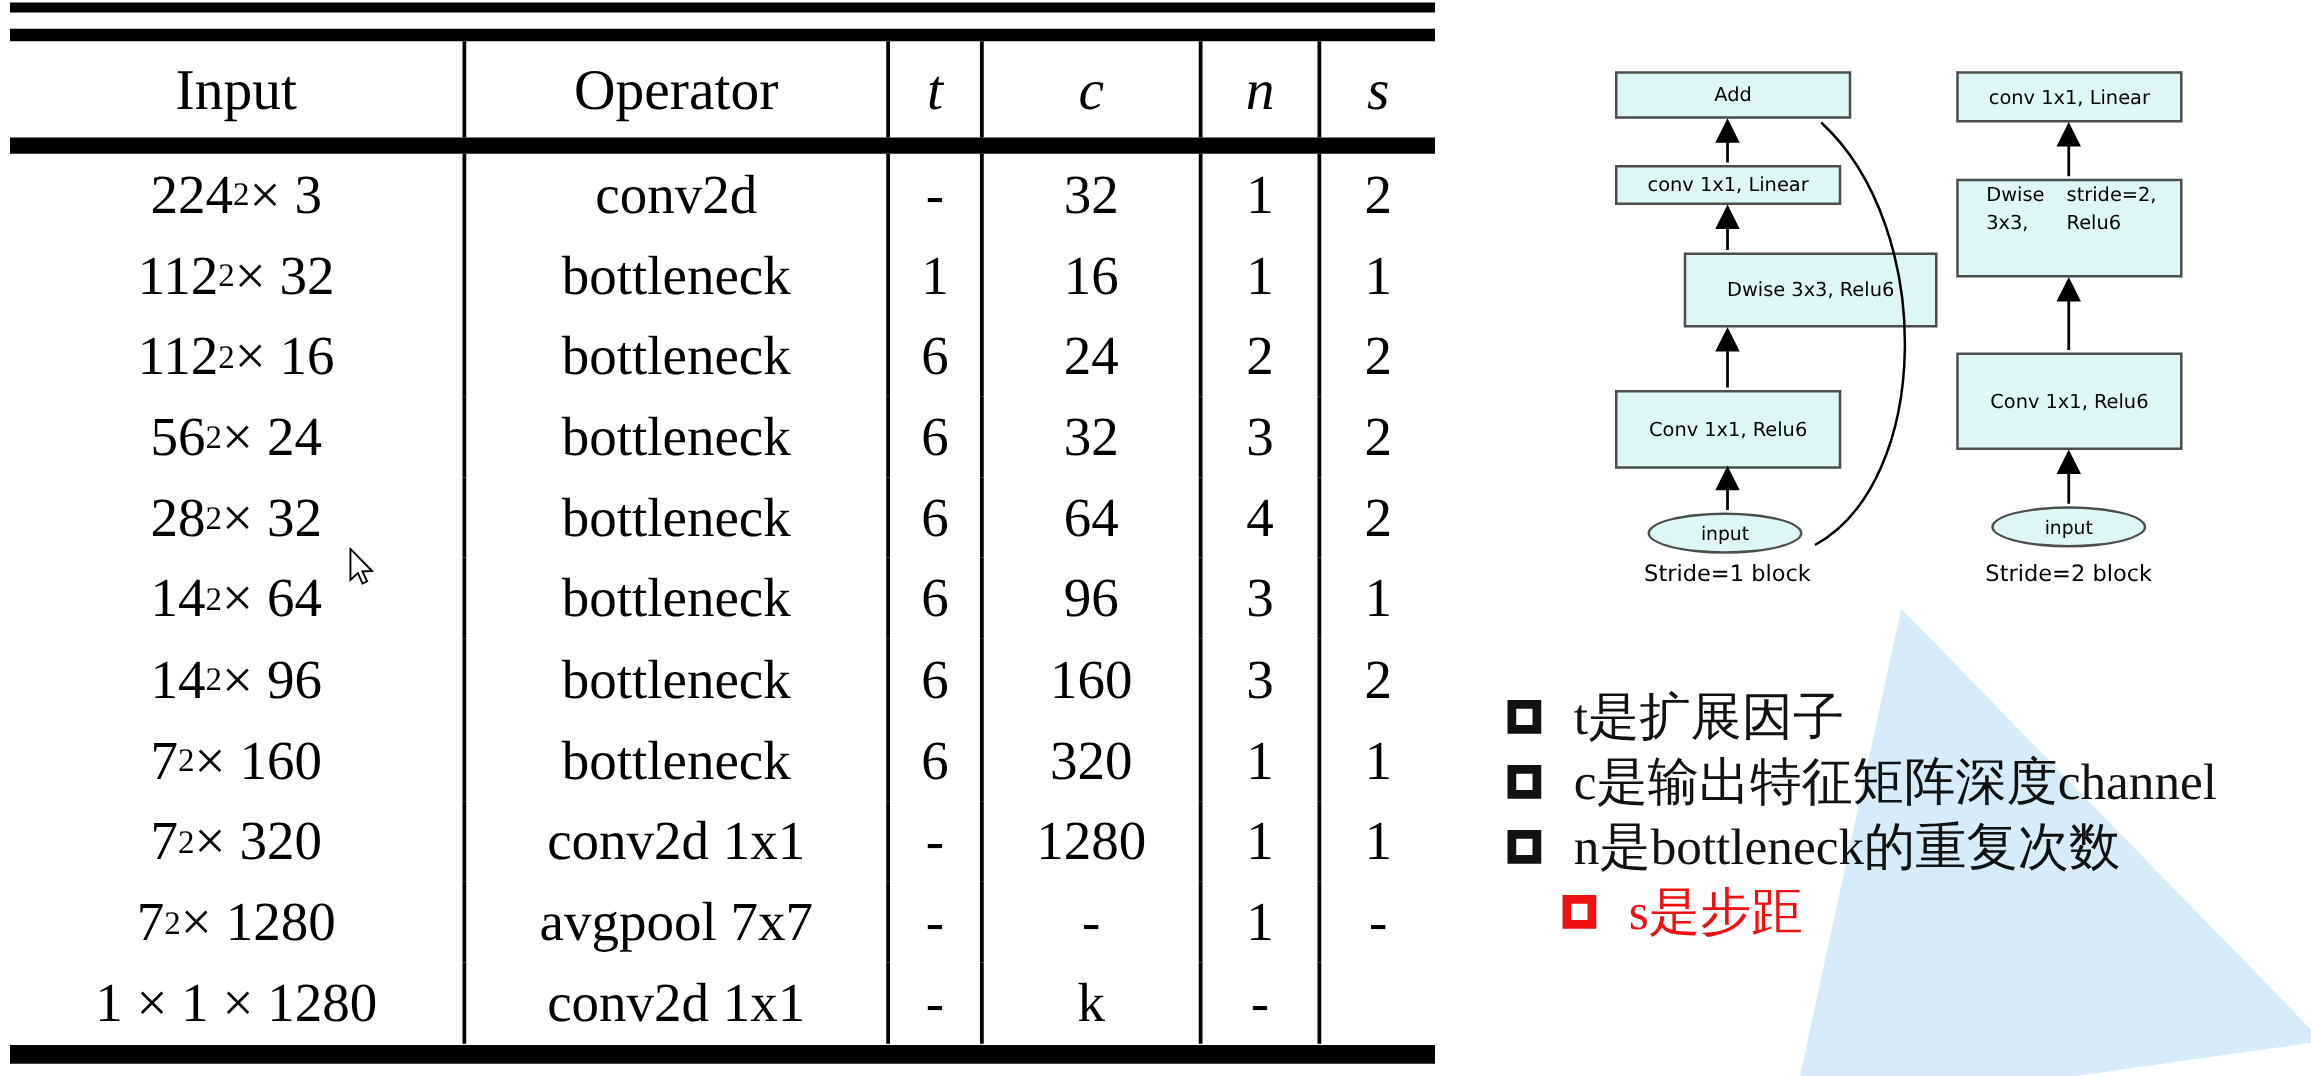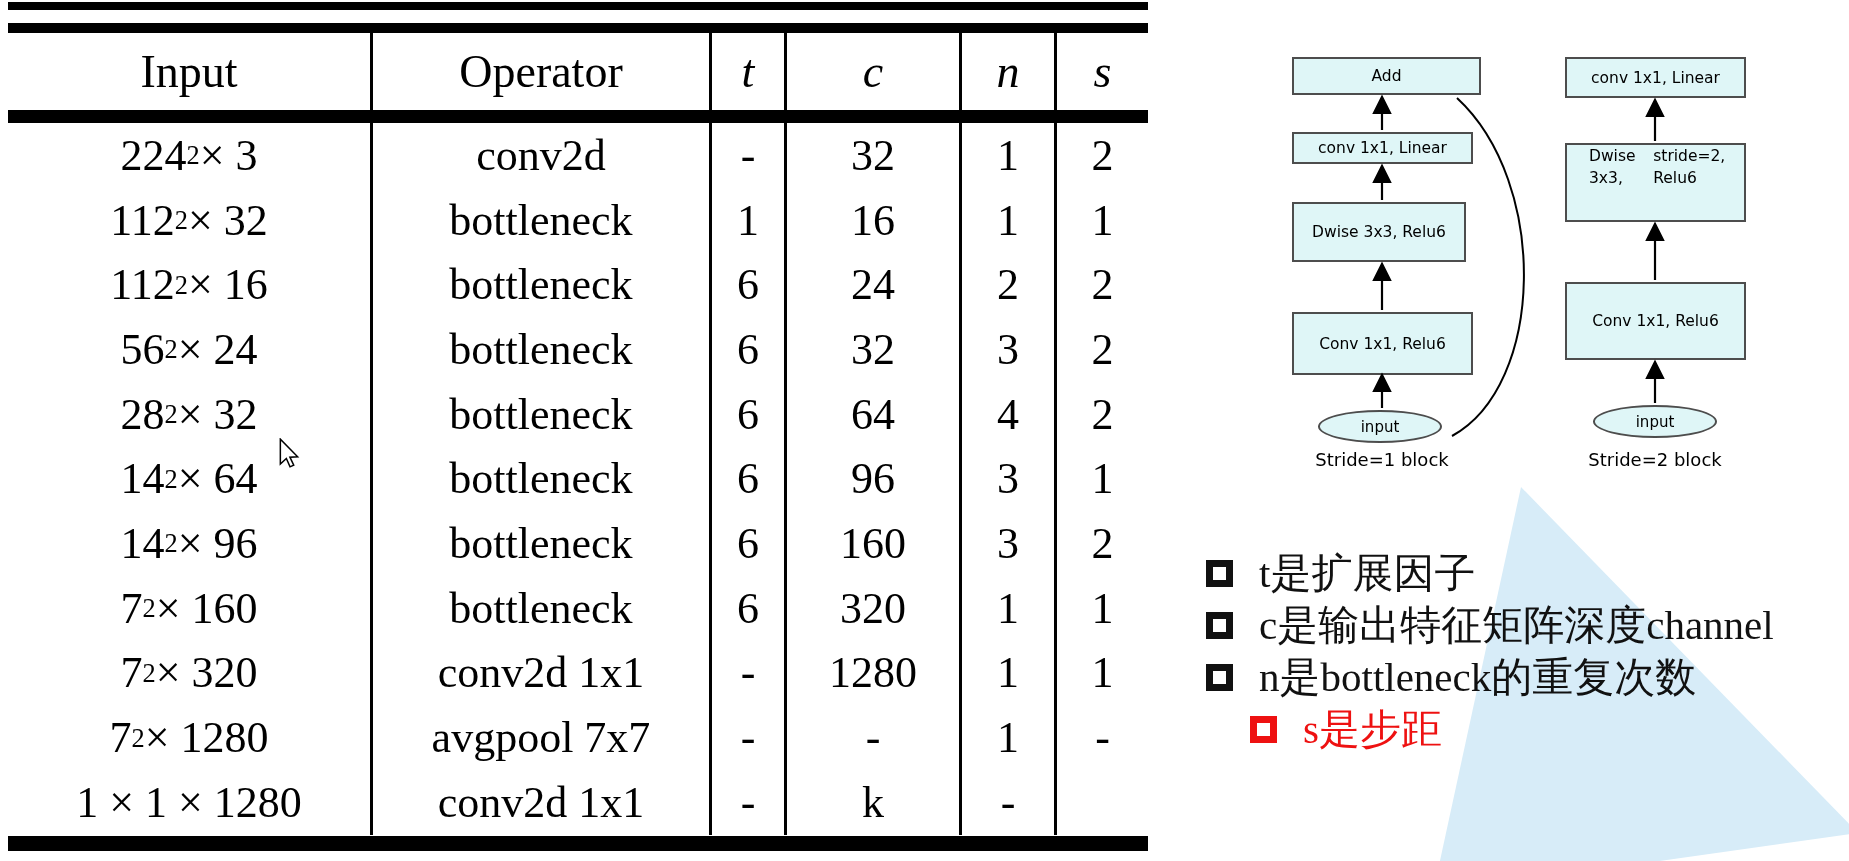--- a/index.html
+++ b/index.html
@@ -140,21 +140,21 @@
     <div class="tcell bR">-</div>
     <div class="tcell bR">k</div>
     <div class="tcell bR">-</div>
     <div class="tcell"></div>
   </div>
 
 <div class="rule" id="rule-bottom"></div>
 
 <div class="dbox" style="left:1292px;top:57px;width:189px;height:38px;">Add</div>
 <div class="dbox" style="left:1292px;top:132px;width:181px;height:32px;">conv 1x1, Linear</div>
-<div class="dbox" style="left:1292px;top:202px;width:174px;height:60px;">Dwise 3x3, Relu6</div>
+<div class="dbox" style="left:1347px;top:202px;width:203px;height:60px;">Dwise 3x3, Relu6</div>
 <div class="dbox" style="left:1292px;top:312px;width:181px;height:63px;">Conv 1x1, Relu6</div>
 <div class="dbox ellipse" style="left:1318px;top:410px;width:124px;height:33px;font-size:15px;">input</div>
 <div class="dcaption" style="left:1272px;top:449px;">Stride=1 block</div>
 
 <div class="dbox" style="left:1565px;top:57px;width:181px;height:41px;">conv 1x1, Linear</div>
 <div class="dbox two-line" style="left:1565px;top:143px;width:181px;height:79px;">
   <div>Dwise 3x3,</div>
   <div>stride=2, Relu6</div>
 </div>
 <div class="dbox" style="left:1565px;top:282px;width:181px;height:78px;">Conv 1x1, Relu6</div>

